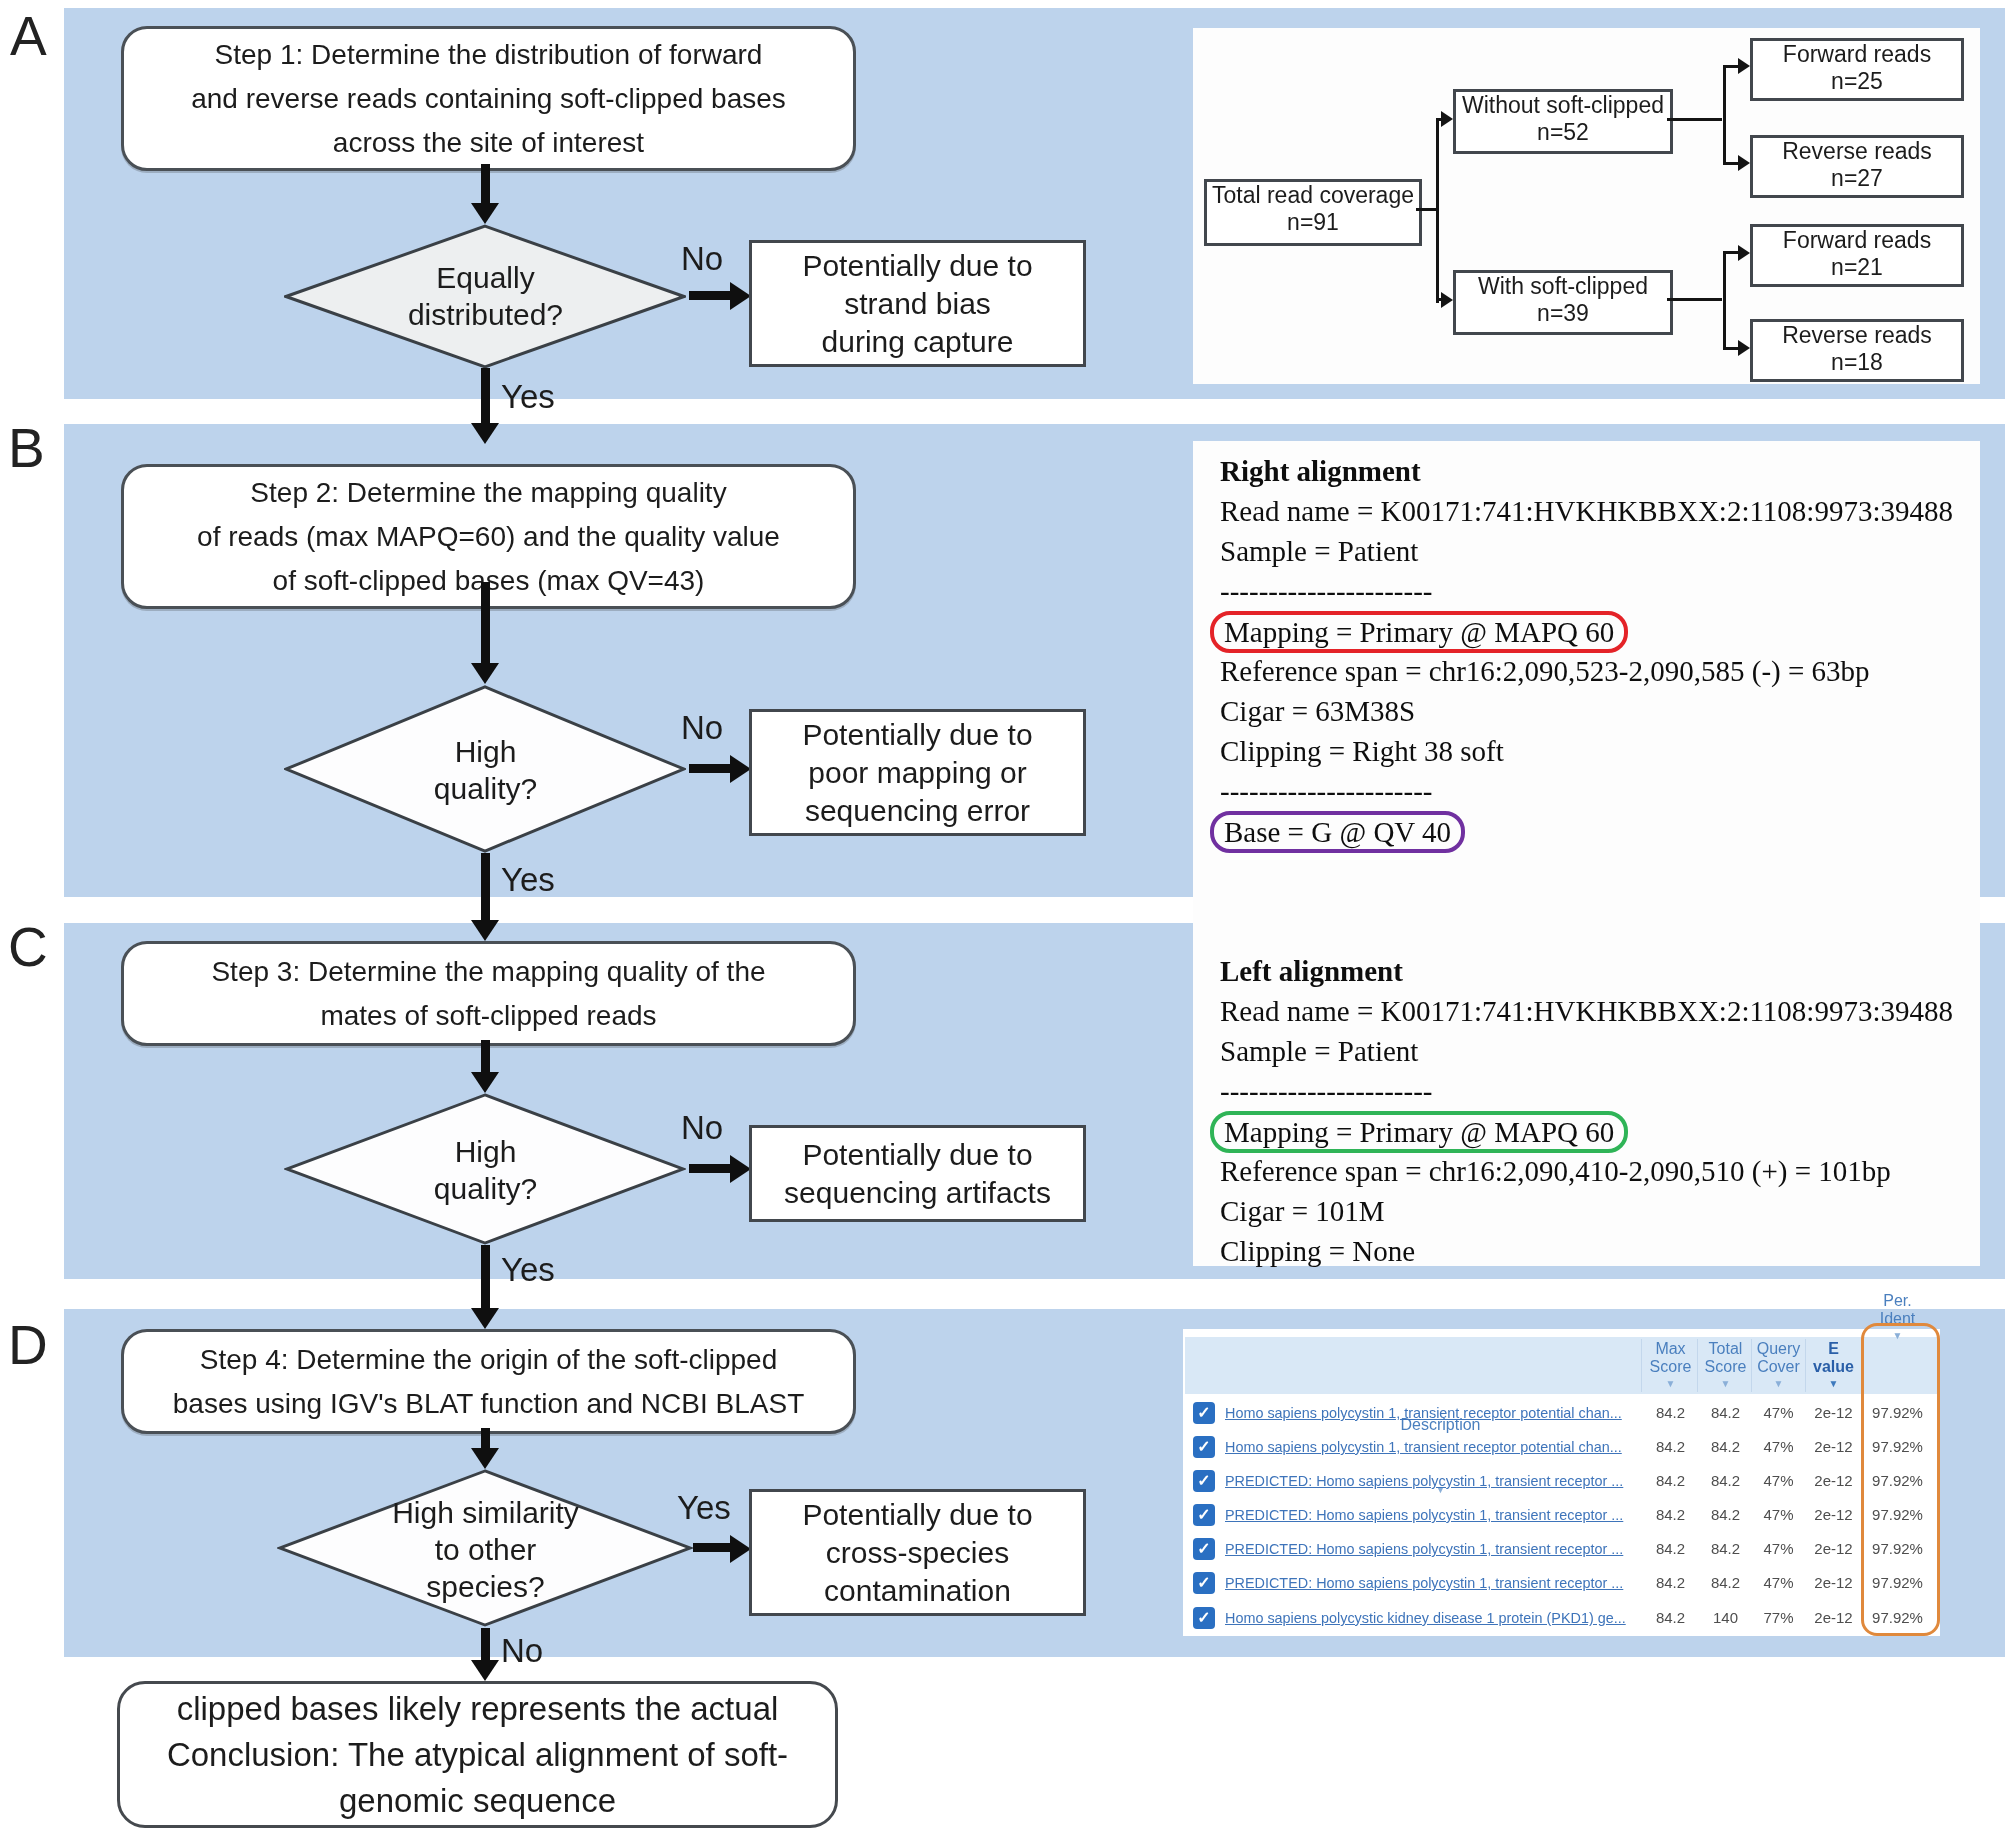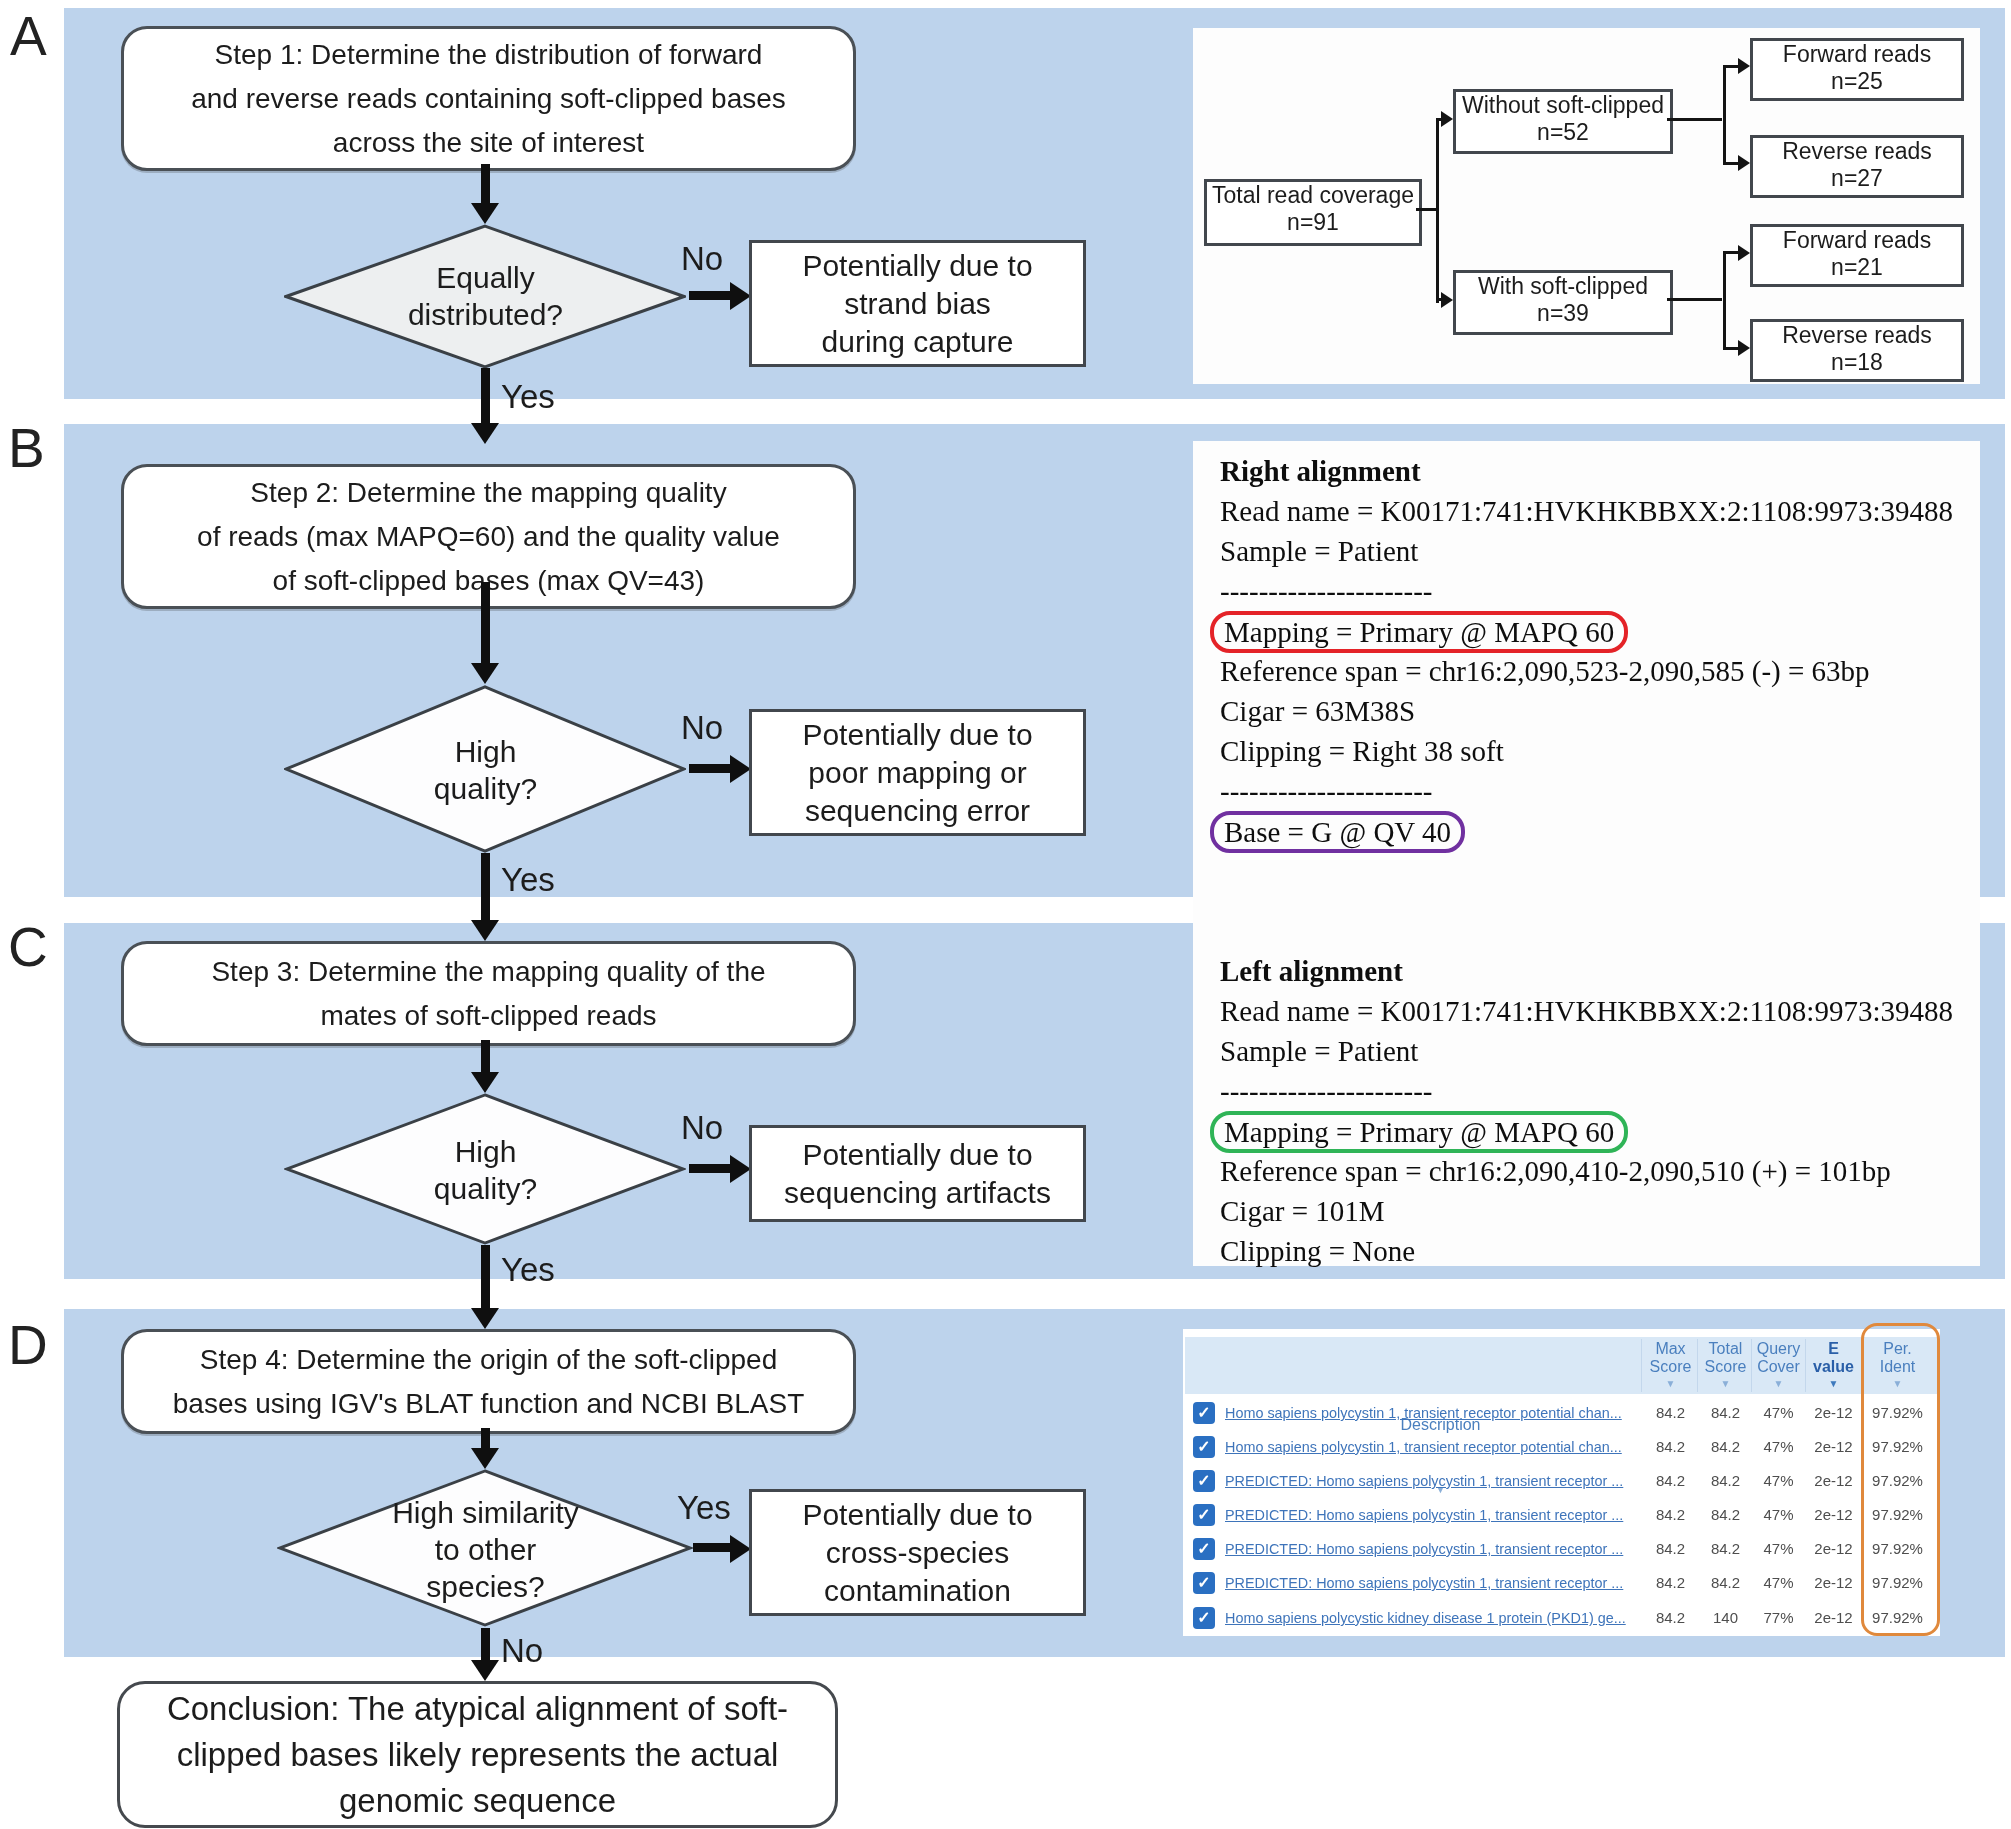--- a/index.html
+++ b/index.html
@@ -249,21 +249,21 @@
   <div class="th-cell" style="left:1752px;top:1340px;width:53px;">
     <div>Query</div>
     <div>Cover</div>
     <div class="sort-icon">▼</div>
   </div>
   <div class="th-cell th-bold" style="left:1806px;top:1340px;width:55px;">
     <div>E</div>
     <div>value</div>
     <div class="sort-icon sort-active">▼</div>
   </div>
-  <div class="th-cell" style="left:1865px;top:1340px;width:65px;">
+  <div class="th-cell" style="left:1865px;top:1292px;width:65px;">
     <div>Per.</div>
     <div>Ident</div>
     <div class="sort-icon">▼</div>
   </div>
   <div class="th-sep" style="left:1641px;top:1339px;height:53px;"></div>
   <div class="th-sep" style="left:1697px;top:1339px;height:53px;"></div>
   <div class="th-sep" style="left:1751px;top:1339px;height:53px;"></div>
   <div class="th-sep" style="left:1805px;top:1339px;height:53px;"></div>
   <div class="th-sep" style="left:1863px;top:1339px;height:53px;"></div>
 
@@ -319,19 +319,19 @@
   <div class="row-link" style="left:1225px;top:1608px;">Homo sapiens polycystic kidney disease 1 protein (PKD1) ge...</div>
   <div class="cell-val" style="left:1643px;top:1608px;width:55px;">84.2</div>
   <div class="cell-val" style="left:1699px;top:1608px;width:53px;">140</div>
   <div class="cell-val" style="left:1752px;top:1608px;width:53px;">77%</div>
   <div class="cell-val" style="left:1806px;top:1608px;width:55px;">2e-12</div>
   <div class="cell-val" style="left:1865px;top:1608px;width:65px;">97.92%</div>
 
   <div class="ring" style="left:1861px;top:1323px;width:73px;height:307px;"></div>
 
   <div class="conclusion-box" style="left:117px;top:1681px;width:715px;height:141px;">
+    <div>clipped bases likely represents the actual</div>
     <div>Conclusion: The atypical alignment of soft-</div>
-    <div>clipped bases likely represents the actual</div>
     <div>genomic sequence</div>
   </div>
 
 </div>
 
 
 </body></html>

